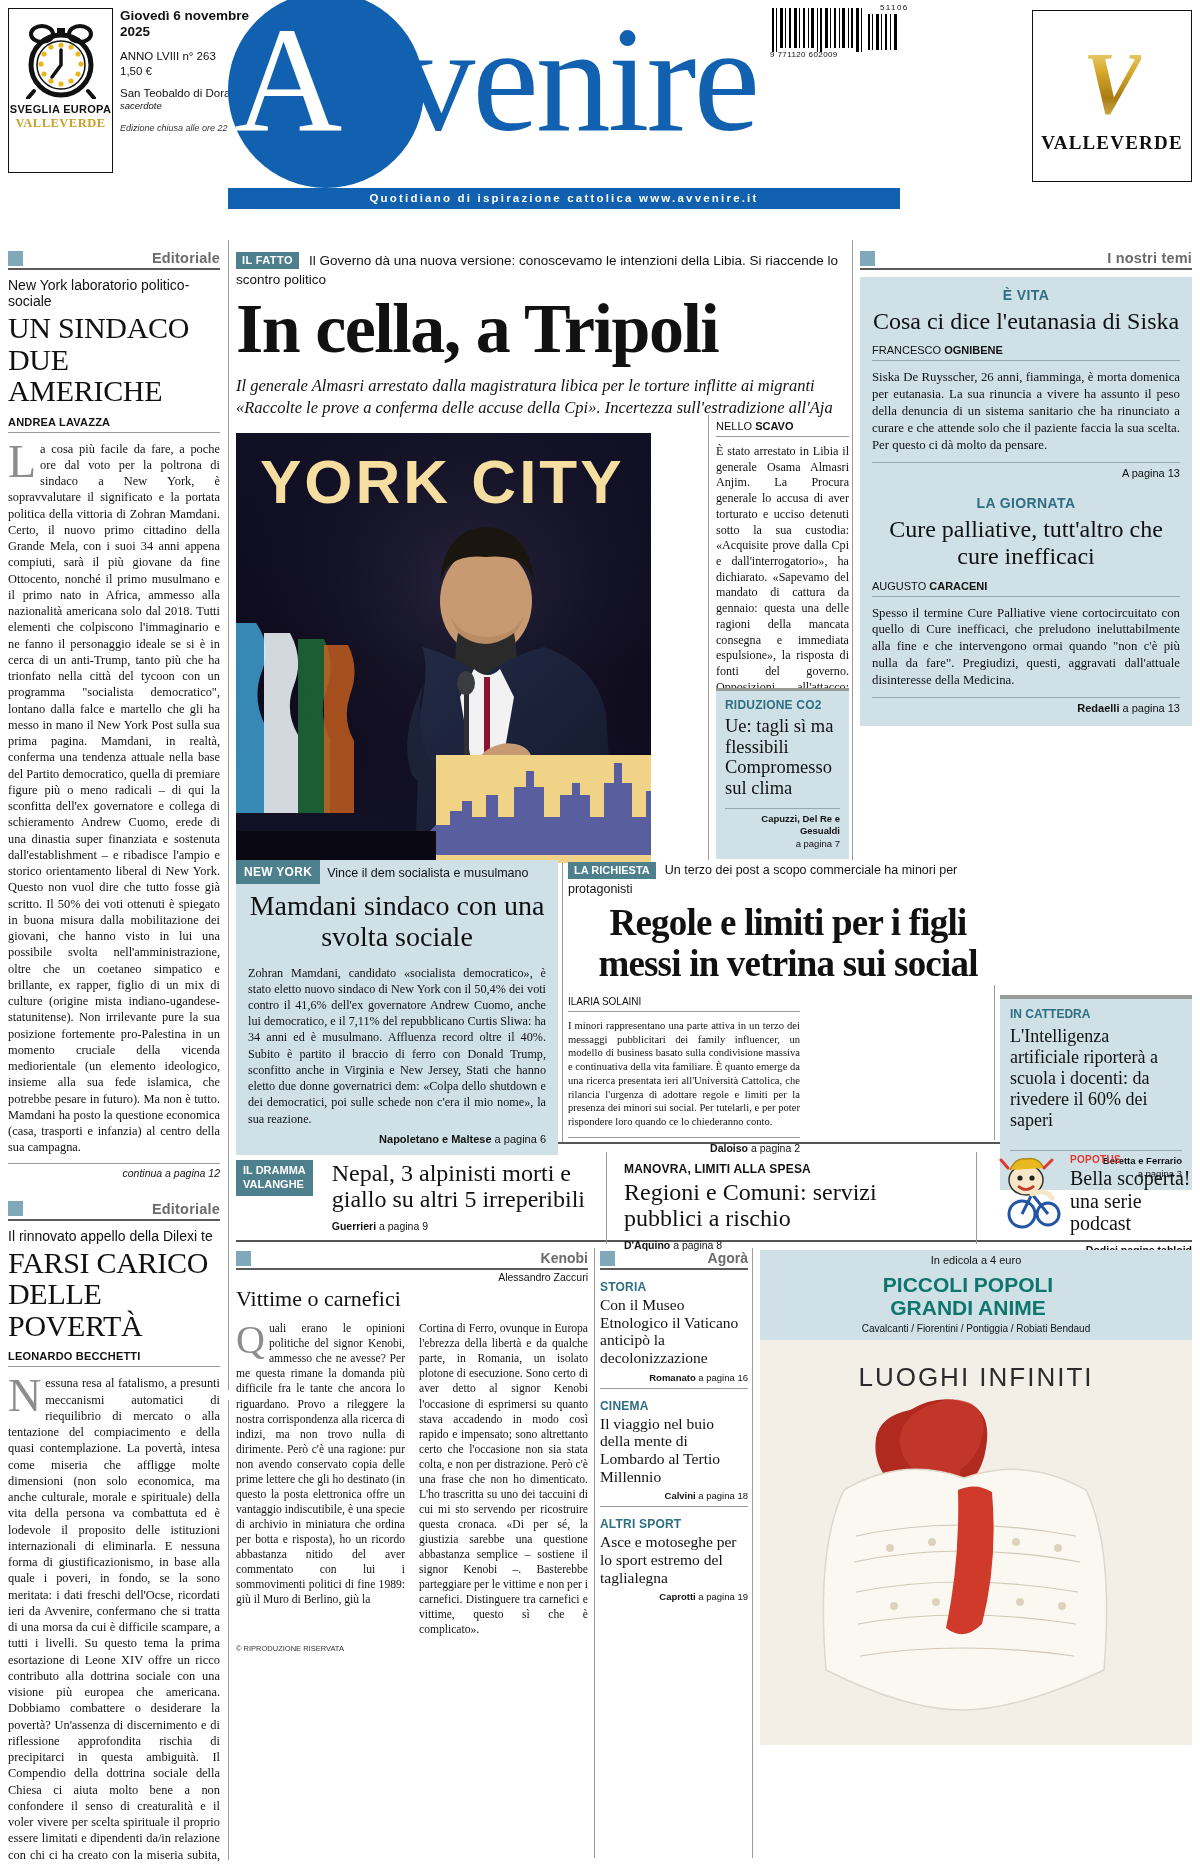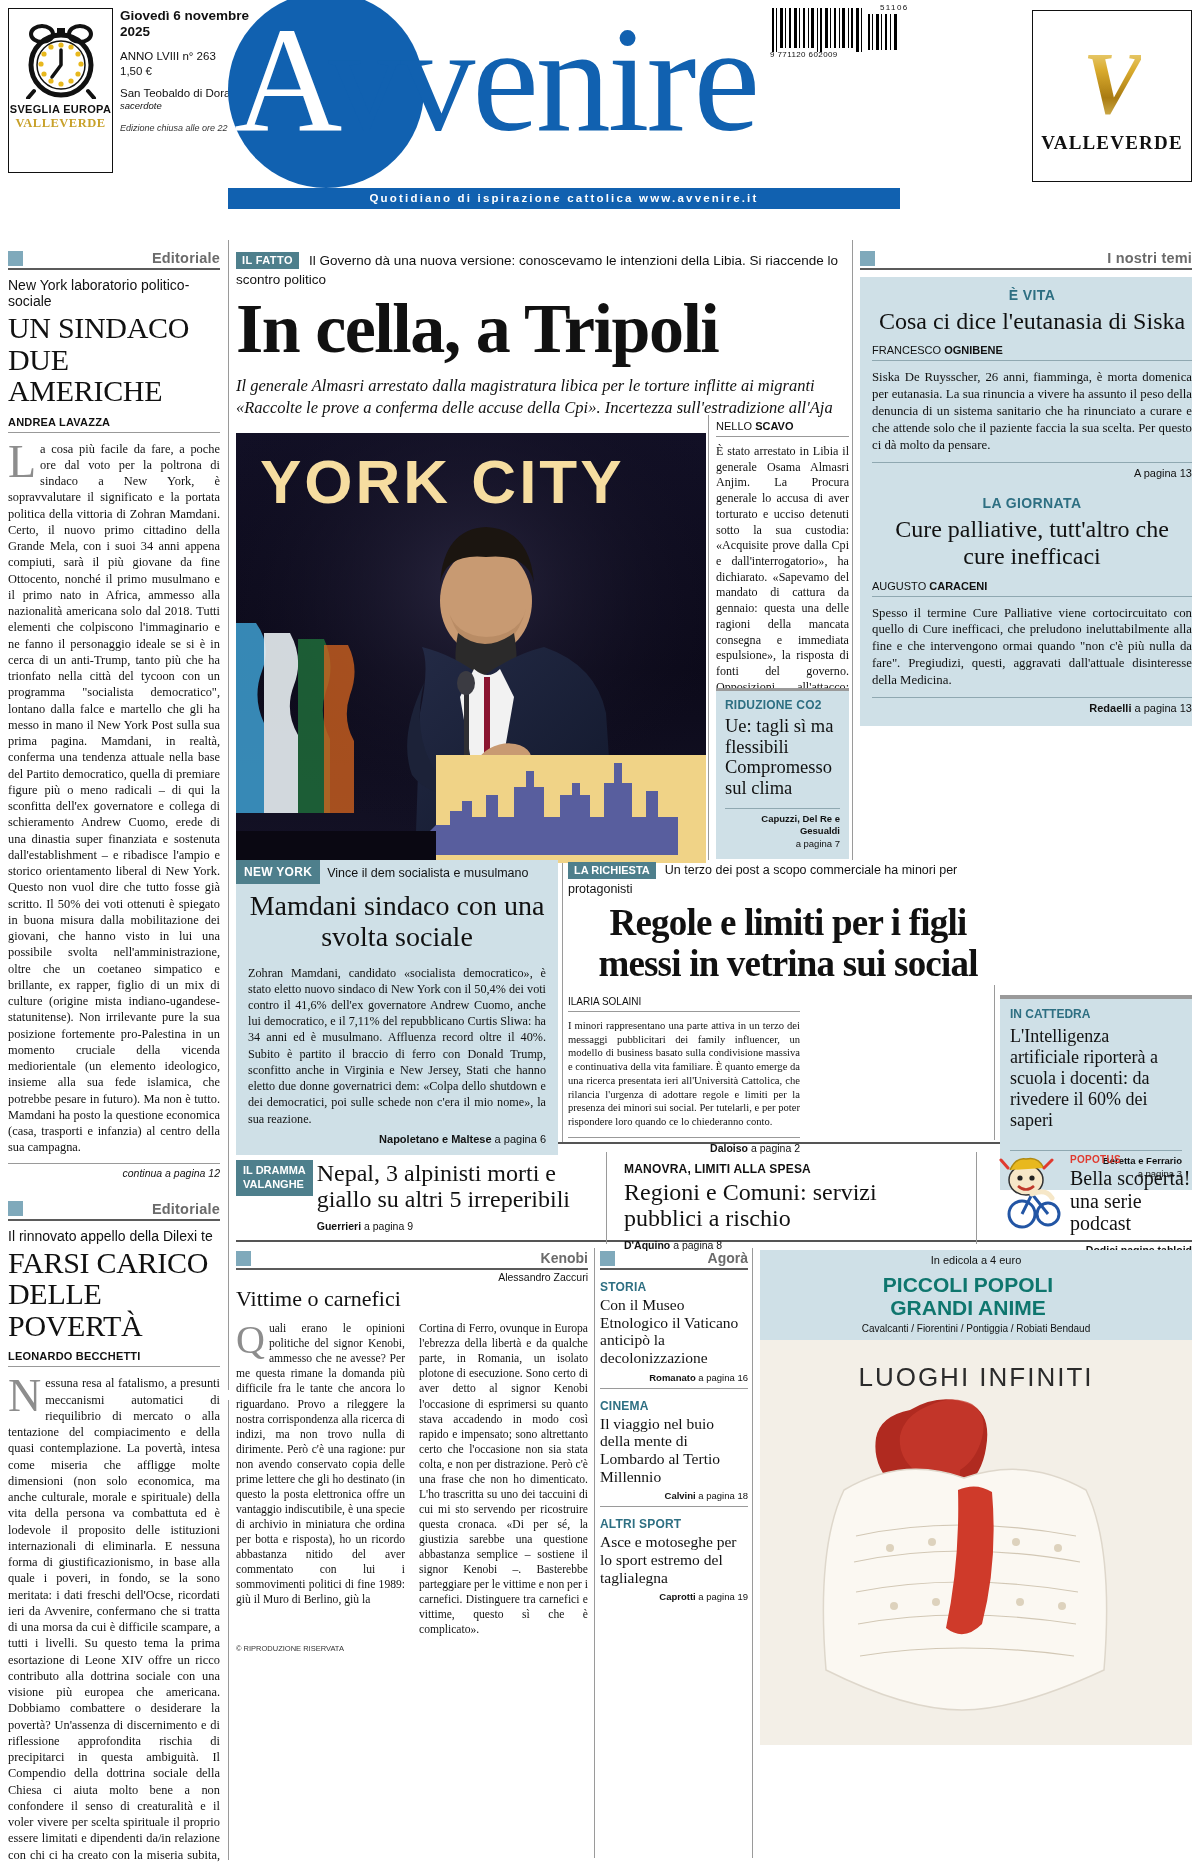--- a/index.html
+++ b/index.html
@@ -141,28 +141,28 @@
   }
   .mainhead {
     font-family: "Liberation Serif", serif; font-weight: bold;
     font-size: 70px; line-height: 76px; letter-spacing: -1.5px; margin-top: 4px;
   }
   .standfirst {
     font-family: "Liberation Serif", serif; font-style: italic; font-size: 16.5px;
     line-height: 1.35; margin-top: 8px; color: #111;
   }
   .photo {
-    width: 470px; height: 430px; margin-top: 14px; position: relative; overflow: hidden;
+    width: 415px; height: 430px; margin-top: 14px; position: relative; overflow: hidden;
     background: #0a0a16;
   }
 
   
   .rightcol { position: absolute; left: 860px; top: 250px; width: 332px; }
   .tile {
-    background: #cfe0e7; padding: 10px 0 12px 12px;
+    background: #cfe0e7; padding: 10px 12px 12px 12px;
   }
   .tile-kicker {
     font-family: "Liberation Sans", sans-serif; font-weight: bold; font-size: 14px;
     color: #2e6f82; text-align: center; letter-spacing: .4px; margin-bottom: 5px;
   }
   .tile-title {
     font-family: "Liberation Serif", serif; font-size: 24px; line-height: 1.14;
     text-align: center; color: #111;
   }
   .tile-byline {
@@ -646,21 +646,21 @@
     <div class="cattedra-kicker">IN CATTEDRA</div>
     <div class="cattedra-title">L'Intelligenza artificiale riporterà a scuola i docenti: da rivedere il 60% dei saperi</div>
     <div class="cattedra-ref">
       <b>Beretta e Ferrario</b><br><span>a pagina 3</span>
     </div>
   </div>
 
   <div class="midbar">
 
     <div class="mb-cell" style="left:0; top:8px; width:350px;">
-      <div style="display:flex; gap:4px; align-items:flex-start;">
+      <div style="display:flex; gap:19px; align-items:flex-start;">
         <div class="mb-tag">
           <span>IL DRAMMA</span><br>
           <span>VALANGHE</span>
         </div>
         <div style="flex:1;">
           <div class="mb-title">Nepal, 3 alpinisti morti e giallo su altri 5 irreperibili</div>
           <div class="mb-ref">
             <b>Guerrieri</b><span> a pagina 9</span>
           </div>
         </div>

